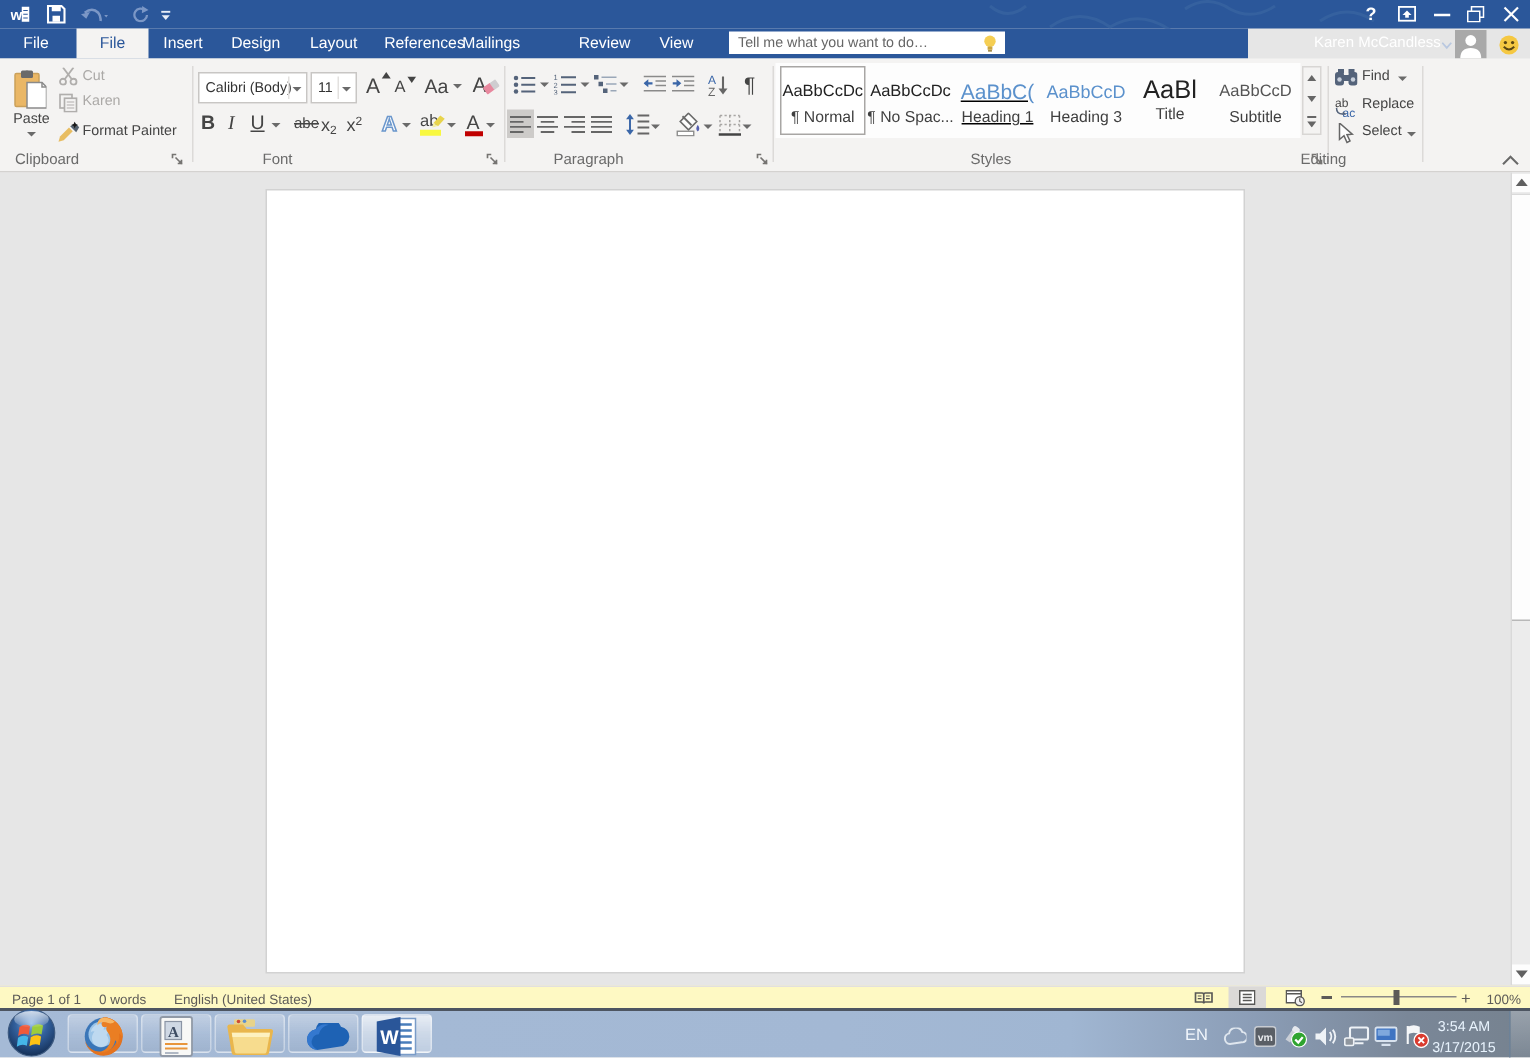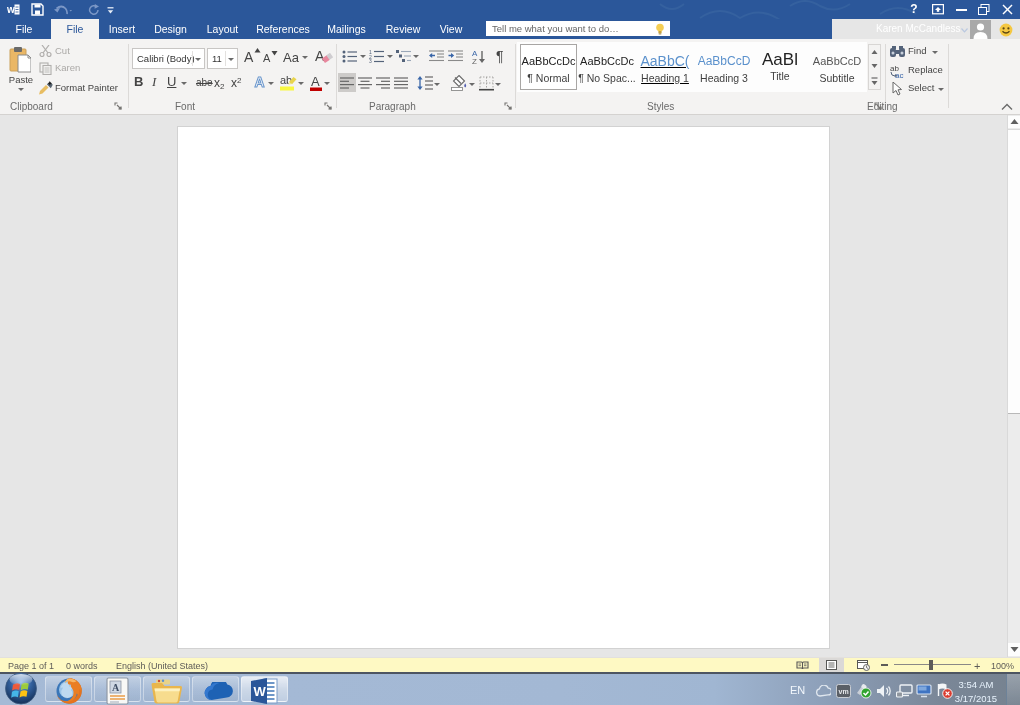--- a/index.html
+++ b/index.html
@@ -112,21 +112,21 @@
     </svg>
   </div>
 
   <div id="tabrow">
     <div class="tab" style="left:4px; width:40px;">File</div>
     <div class="tab sel" style="left:51px; width:48px;">File</div>
     <div class="tab" style="left:101px; width:42px;">Insert</div>
     <div class="tab" style="left:147px; width:47px;">Design</div>
     <div class="tab" style="left:199px; width:47px;">Layout</div>
     <div class="tab" style="left:250px; width:66px;">References</div>
-    <div class="tab" style="left:319px; width:55px;">Mailings</div>
+    <div class="tab" style="left:300px; width:55px;">Mailings</div>
     <div class="tab" style="left:378px; width:50px;">Review</div>
     <div class="tab" style="left:430px; width:42px;">View</div>
     <div style="position:absolute; left:486px; top:2px; width:184px; height:15px; background:#fff; font-size:9.5px; color:#666; line-height:15px; padding-left:6px;">Tell me what you want to do…</div>
     <svg class="abs" style="left:655px;top:4px;" width="10" height="12" viewBox="0 0 10 12">
       <circle cx="5" cy="4.5" r="3.8" fill="#f5ce53"></circle>
       <rect x="3.4" y="8" width="3.2" height="2.2" fill="#c9a43e"></rect>
       <rect x="3.7" y="10.4" width="2.6" height="1" fill="#9a7f33"></rect>
     </svg>
     <div style="position:absolute; left:876px; top:0; width:100px; height:20px; color:#fff; font-size:10px; line-height:20px;">Karen McCandless</div>
     <svg class="abs" style="left:961px;top:9px;" width="7" height="5" viewBox="0 0 7 5">

